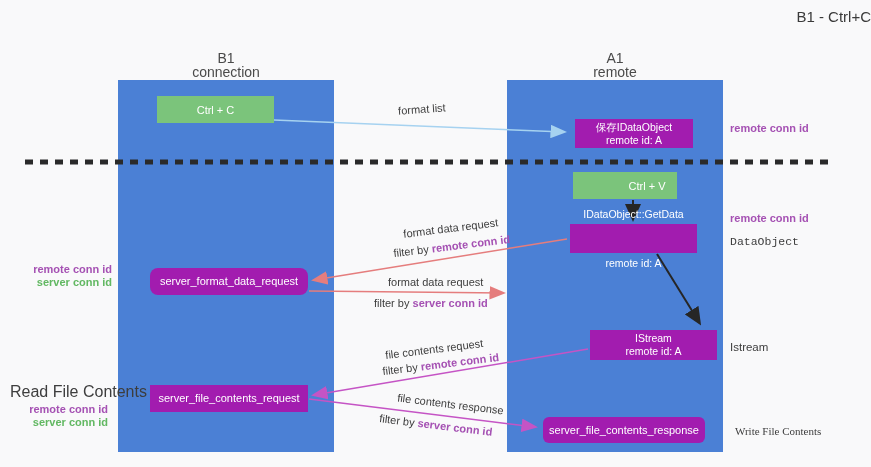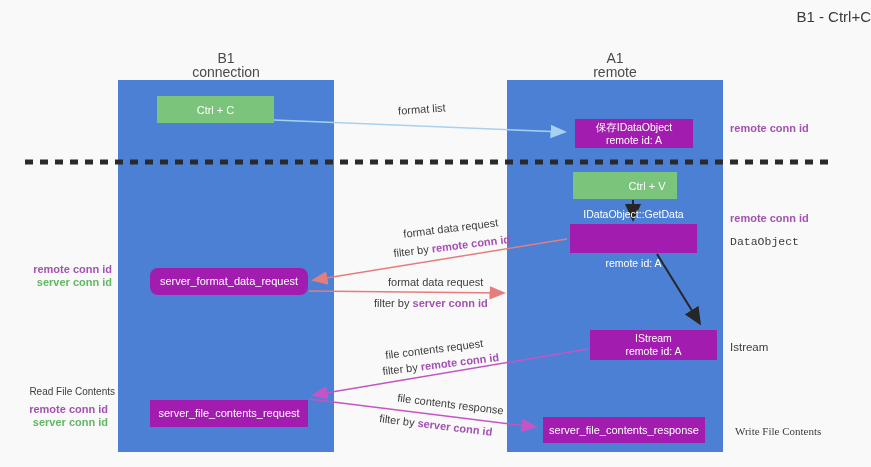--- a/index.html
+++ b/index.html
@@ -101,25 +101,25 @@
   <div class="node node-orange" style="left:150px; top:268px; width:158px; height:27px; font-size:11px;border-radius:8px;">
     <div>server_format_data_request</div>
   </div>
 
 
   <div class="node node-orange" style="left:590px; top:330px; width:127px; height:30px;">
     <div>IStream</div>
     <div>remote id: A</div>
   </div>
 
-  <div class="node node-orange" style="left:150px; top:385px; width:158px; height:27px; font-size:11px;margin-top:15px;">
+  <div class="node node-orange" style="left:150px; top:385px; width:158px; height:27px; font-size:11px;">
     <div>server_file_contents_request</div>
   </div>
 
-  <div class="node node-orange" style="left:543px; top:417px; width:162px; height:26px; font-size:11px;">
+  <div class="node node-orange" style="left:543px; top:417px; width:162px; height:26px; font-size:11px;border-radius:6px;">
     <div>server_file_contents_response</div>
   </div>
 
   <div class="flow-label rot-small" style="left:398px; top:103px;">format list</div>
 
   <div class="flow-label rot-neg" style="left:403px; top:222px;">format data request</div>
   <div class="flow-label rot-neg" style="left:393px; top:240px;">
     <span>filter by </span><span class="purple">remote conn id</span>
   </div>
 
@@ -141,19 +141,19 @@
   <div class="side-label purple" style="left:730px; top:122px;">remote conn id</div>
   <div class="side-label purple" style="left:730px; top:212px;">remote conn id</div>
   <div class="side-label" style="left:730px; top:235px; font-size:11.5px;font-family:Liberation Mono, monospace;">DataObject</div>
   <div class="side-label" style="left:730px; top:341px; font-size:11.5px;">Istream</div>
   <div class="side-label" style="left:735px; top:425px; font-size:11px;font-family:Liberation Serif, serif;">Write File Contents</div>
 
   <div class="side-label right-align" style="left:10px; top:263px; width:102px;">
     <div class="purple">remote conn id</div>
     <div class="green-lbl">server conn id</div>
   </div>
-  <div class="side-label right-align" style="left:10px; top:385px; width:105px; font-size:10px;">Read File Contents</div>
+  <div class="side-label right-align" style="left:10px; top:385px; width:105px; font-size:16px;">Read File Contents</div>
   <div class="side-label right-align" style="left:10px; top:403px; width:98px;">
     <div class="purple">remote conn id</div>
     <div class="green-lbl">server conn id</div>
   </div>
 
 </div>
 
 </body></html>

